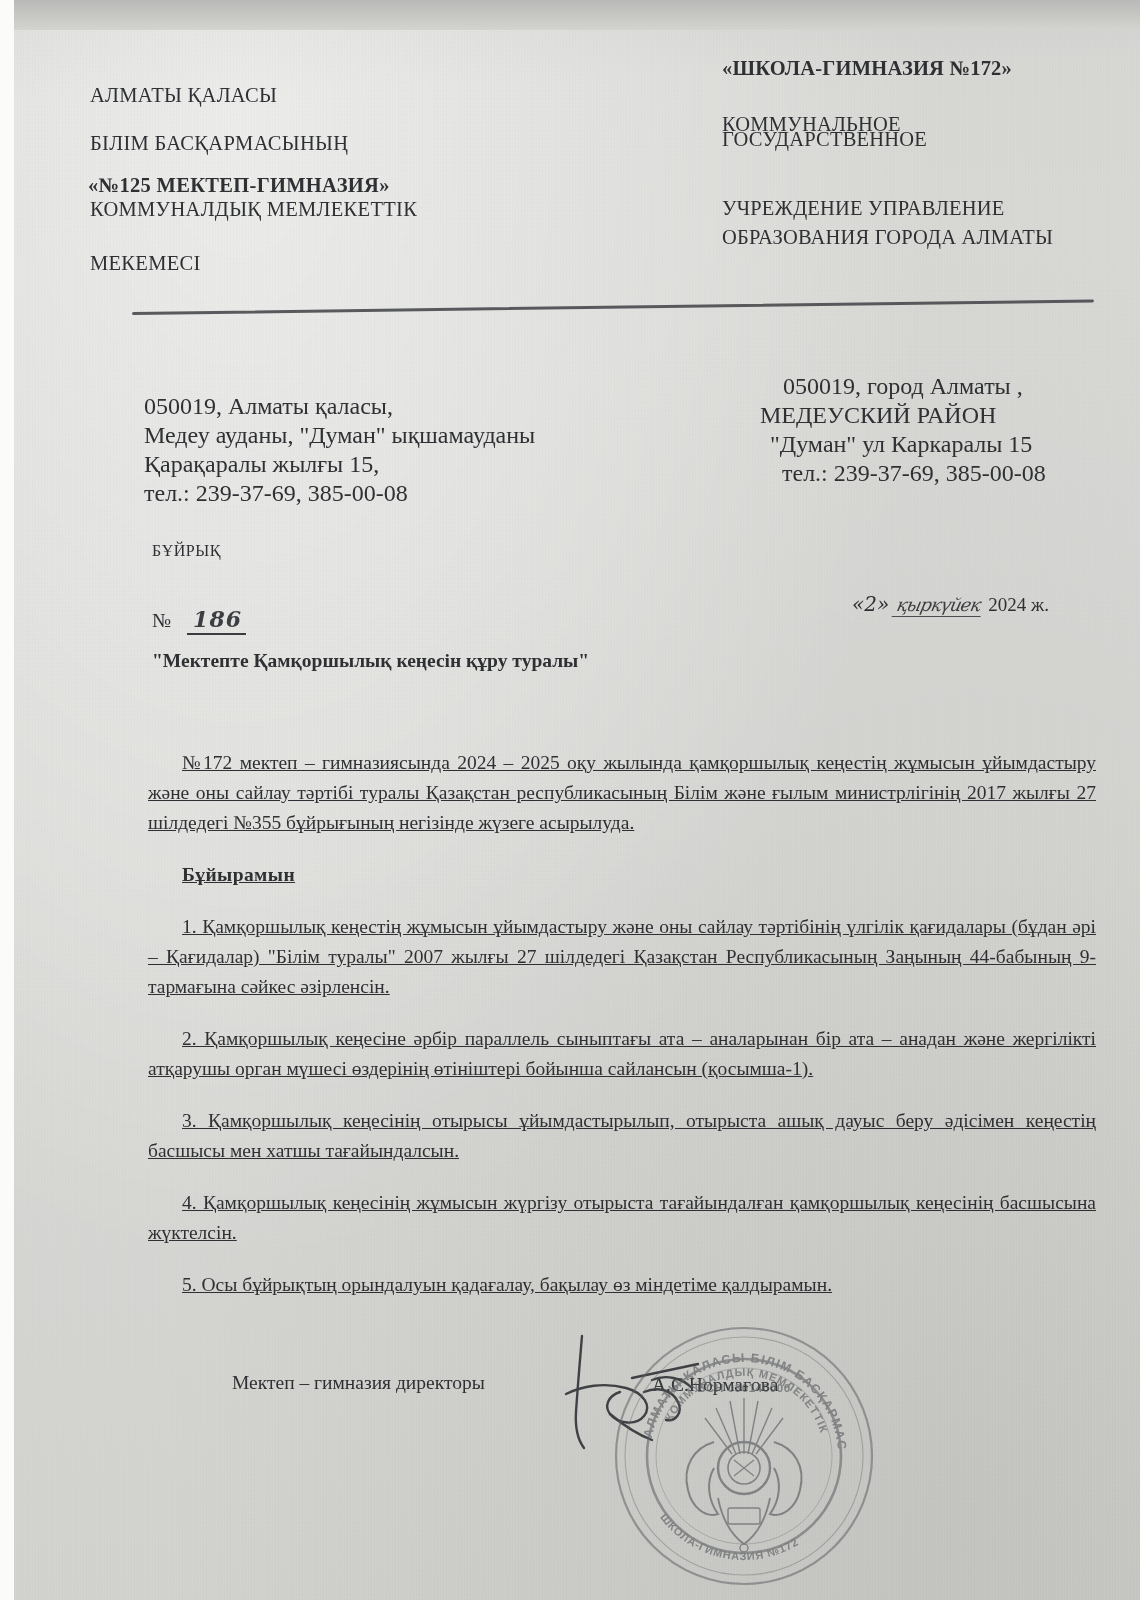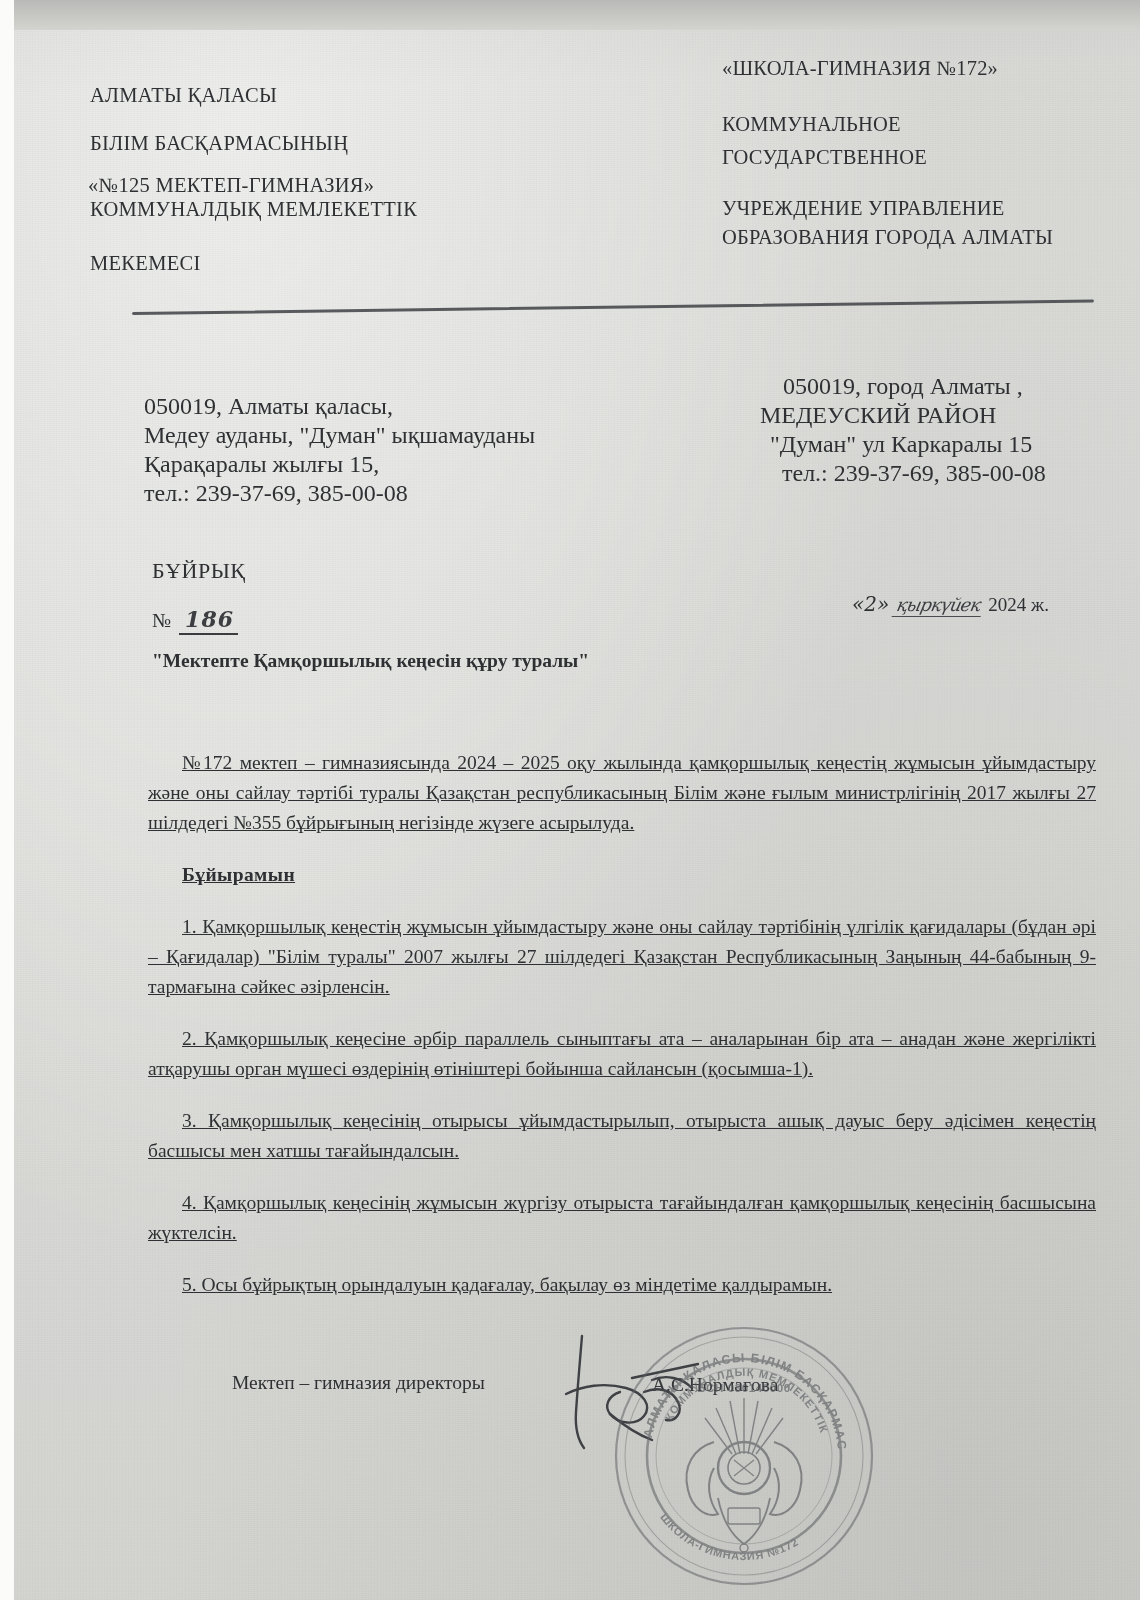--- a/index.html
+++ b/index.html
@@ -44,48 +44,48 @@
   .leftmargin{
     position:absolute; left:0; top:0; width:14px; height:1600px;
     background:#fbfbfa;
   }
 
   .txt { position: absolute; color: #2e3033; }
 
   
   .hdr-l { left: 90px; font-size: 20.5px; letter-spacing: .3px; }
   .hdr-r { left: 722px; font-size: 20.5px; letter-spacing: .2px; }
-  .b { font-weight: normal; }
+  .b { font-weight: bold; }
 
   .rule {
     position: absolute;
     left: 132px;
     top: 312px;
     width: 962px;
     height: 3px;
     background: #4b4d50;
     transform: rotate(-0.75deg);
     transform-origin: left center;
     border-radius: 2px;
     opacity: .92;
   }
 
   
   .addr { font-size: 24px; line-height: 29px; }
   .addr-l { left: 144px; top: 392px; }
   .addr-r { left: 760px; top: 372px; text-align: left; }
 
   
-  .buyryq { left: 152px; top: 558px; font-size: 22px; letter-spacing: .5px; }
+  .buyryq { left: 152px; top: 542px; font-size: 16px; letter-spacing: .5px; }
   .numrow { left: 152px; top: 606px; font-size: 20px; }
   .num-line {
     display: inline-block;
     border-bottom: 2px solid #3a3c3f;
     padding: 0 4px 1px 6px;
-    margin-left: 8px;
+    margin-left: 16px;
   }
   .handw {
     font-family: "DejaVu Serif", serif;
     font-style: italic;
     font-weight: bold;
     color: #3c3e42;
     letter-spacing: 1px;
   }
   .daterow { left: 852px; top: 592px; font-size: 19px; }
   .hand-month {
@@ -153,21 +153,21 @@
   <div class="leftmargin"></div>
 
   <div class="txt hdr-l" style="top:84px">АЛМАТЫ ҚАЛАСЫ</div>
   <div class="txt hdr-l" style="top:132px">БІЛІМ БАСҚАРМАСЫНЫҢ</div>
   <div class="txt hdr-l b" style="top:174px;left:88px">«№125 МЕКТЕП-ГИМНАЗИЯ»</div>
   <div class="txt hdr-l" style="top:198px">КОММУНАЛДЫҚ МЕМЛЕКЕТТІК</div>
   <div class="txt hdr-l" style="top:252px">МЕКЕМЕСІ</div>
 
   <div class="txt hdr-r b" style="top:57px">«ШКОЛА-ГИМНАЗИЯ №172»</div>
   <div class="txt hdr-r" style="top:113px">КОММУНАЛЬНОЕ</div>
-  <div class="txt hdr-r" style="top:146px">ГОСУДАРСТВЕННОЕ</div>
+  <div class="txt hdr-r" style="top:128px">ГОСУДАРСТВЕННОЕ</div>
   <div class="txt hdr-r" style="top:197px">УЧРЕЖДЕНИЕ УПРАВЛЕНИЕ</div>
   <div class="txt hdr-r" style="top:226px">ОБРАЗОВАНИЯ ГОРОДА АЛМАТЫ</div>
 
   <div class="rule"></div>
 
   <div class="txt addr addr-l">
     <div>050019, Алматы қаласы,</div>
     <div>Медеу ауданы, "Думан" ықшамауданы</div>
     <div> Қарақаралы жылғы 15,</div>
     <div>тел.: 239-37-69, 385-00-08</div>

